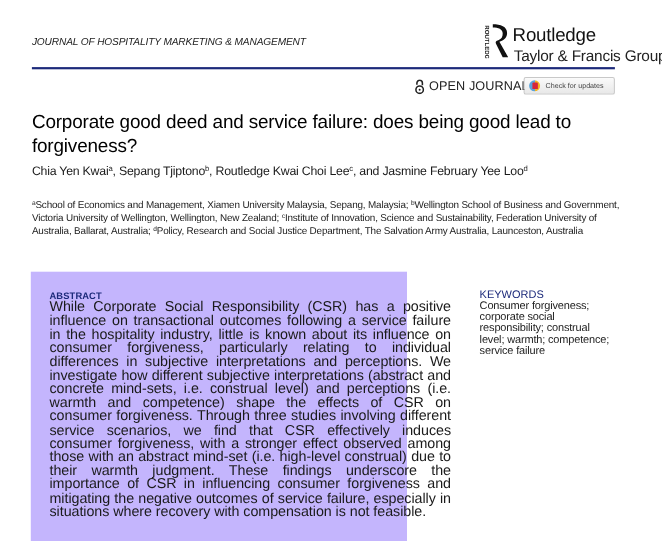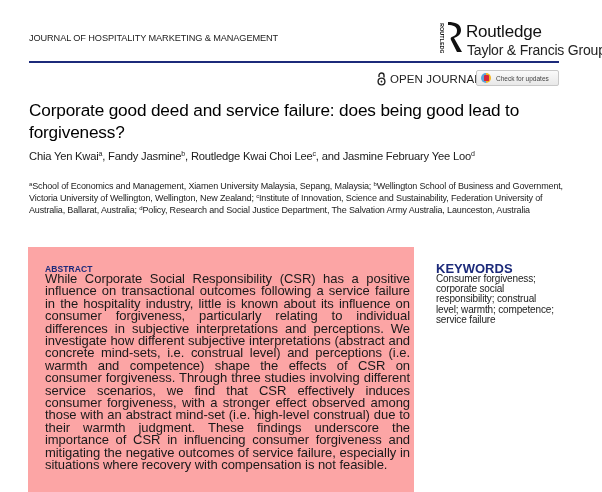--- a/index.html
+++ b/index.html
@@ -1,21 +1,21 @@
 <!DOCTYPE html>
 <html><head>
   <meta charset="utf-8">
   <style>
     html, body { margin: 0; padding: 0; }
     body {
       width: 602px; height: 492px; overflow: hidden; background: #ffffff;
       position: relative; font-family: "Liberation Sans", sans-serif; color: #1a1a1a;
     }
     .journal-block { position: absolute; left: 29px; top: 33px; }
-    .journal-name { font-size: 9.2px; letter-spacing: -0.1px; color: #222; line-height: 11px; }
+    .journal-name { font-size: 9.2px; letter-spacing: -0.1px; color: #222; line-height: 11px; font-style: italic; }
     .doi { font-size: 9px; color: #222; line-height: 11px; letter-spacing: -0.15px; }
     .header-rule { position: absolute; left: 29px; top: 61px; width: 530px; height: 2px; background: #1c2a7a; }
 
     .logo { position: absolute; left: 437px; top: 21px; height: 34px; width: 130px; text-align: center; }
     .logo-vert { position: absolute; left: 0; top: 2px; width: 8px; height: 30px; overflow: hidden; }
     .logo-vert span { display: block; transform: rotate(90deg); transform-origin: 0 0; position: absolute; left: 8px; top: 0; font-size: 5.5px; font-weight: bold; white-space: nowrap; color: #111; }
     .logo-r { position: absolute; left: 9px; top: 0; }
     .logo-main { position: absolute; left: 29px; top: 1px; font-size: 17px; color: #111; letter-spacing: -0.2px; }
     .logo-sub { position: absolute; left: 30px; top: 21px; font-size: 14px; color: #222; letter-spacing: -0.2px; white-space: nowrap; }
 
@@ -27,26 +27,26 @@
     .cfu-icon::after { content: ""; position: absolute; left: 2.5px; top: 2px; width: 5px; height: 6px; background: #d6263a; border-radius: 1px 1px 0 0; }
     .cfu-text { font-size: 6.5px; color: #444; white-space: nowrap; }
 
     .title { position: absolute; left: 29px; top: 99px; width: 545px; font-size: 17.2px; line-height: 22px; color: #000000; letter-spacing: -0.15px; }
     .authors { position: absolute; left: 29px; top: 150px; font-size: 11.2px; color: #1a1a1a; white-space: nowrap; letter-spacing: -0.2px; }
     .authors sup { font-size: 7px; vertical-align: 4px; line-height: 0; }
 
     .affil { position: absolute; left: 29px; top: 180px; width: 548px; font-size: 9px; line-height: 12.2px; color: #222; letter-spacing: -0.15px; }
     .affil sup { font-size: 6px; vertical-align: 3px; line-height: 0; }
 
-    .abstract-box { position: absolute; left: 28px; top: 247px; width: 386px; height: 245px; background: #fca5a5; }
+    .abstract-box { position: absolute; left: 28px; top: 247px; width: 342px; height: 245px; background: #c4b5fd; }
     .abstract-head { position: absolute; left: 17px; top: 17px; font-size: 8.5px; font-weight: bold; color: #1c2a7a; letter-spacing: 0.1px; }
     .abstract-body { position: absolute; left: 17px; top: 26px; width: 365px; font-size: 13px; line-height: 12.4px; text-align: justify; color: #1a1a1a; letter-spacing: -0.05px; }
 
     .kw { position: absolute; left: 436px; top: 264px; width: 120px; }
-    .kw-head { font-size: 13px; font-weight: bold; color: #1c2a7a; line-height: 10px; }
+    .kw-head { font-size: 10px; font-weight: normal; color: #1c2a7a; line-height: 10px; }
     .kw-list { font-size: 10px; line-height: 10.2px; color: #222; letter-spacing: -0.15px; }
   </style>
 </head>
 <body>
 
 <div class="journal-block">
   <div class="journal-name">JOURNAL OF HOSPITALITY MARKETING &amp; MANAGEMENT</div>
 </div>
 
 <div class="logo">
@@ -72,21 +72,21 @@
 </div>
 
 <div class="cfu">
   <span class="cfu-icon"></span>
   <span class="cfu-text">Check for updates</span>
 </div>
 
 <div class="title">Corporate good deed and service failure: does being good lead to forgiveness?</div>
 
 <div class="authors">
-  <span>Chia Yen Kwai</span><sup>a</sup><span>, </span><span>Fandy Jasmine</span><sup>b</sup><span>, </span><span>Routledge Kwai Choi Lee</span><sup>c</sup><span>, and </span><span>Jasmine February Yee Loo</span><sup>d</sup>
+  <span>Chia Yen Kwai</span><sup>a</sup><span>, </span><span>Sepang Tjiptono</span><sup>b</sup><span>, </span><span>Routledge Kwai Choi Lee</span><sup>c</sup><span>, and </span><span>Jasmine February Yee Loo</span><sup>d</sup>
 </div>
 
 <div class="affil">
   <sup>a</sup><span>School of Economics and Management, Xiamen University Malaysia, Sepang, Malaysia; </span><sup>b</sup><span>Wellington School of Business and Government, Victoria University of Wellington, Wellington, New Zealand; </span><sup>c</sup><span>Institute of Innovation, Science and Sustainability, Federation University of Australia, Ballarat, Australia; </span><sup>d</sup><span>Policy, Research and Social Justice Department, The Salvation Army Australia, Launceston, Australia</span>
 </div>
 
 <div class="abstract-box">
   <div class="abstract-head">ABSTRACT</div>
   <div class="abstract-body" lang="en">While Corporate Social Responsibility (CSR) has a positive influence on transactional outcomes following a service failure in the hospitality industry, little is known about its influence on consumer forgiveness, particularly relating to individual differences in subjective interpreta­tions and perceptions. We investigate how different subjective inter­pretations (abstract and concrete mind-sets, i.e. construal level) and perceptions (i.e. warmth and competence) shape the effects of CSR on consumer forgiveness. Through three studies involving different ser­vice scenarios, we find that CSR effectively induces consumer forgive­ness, with a stronger effect observed among those with an abstract mind-set (i.e. high-level construal) due to their warmth judgment. These findings underscore the importance of CSR in influencing con­sumer forgiveness and mitigating the negative outcomes of service failure, especially in situations where recovery with compensation is not feasible.</div>
 </div>

